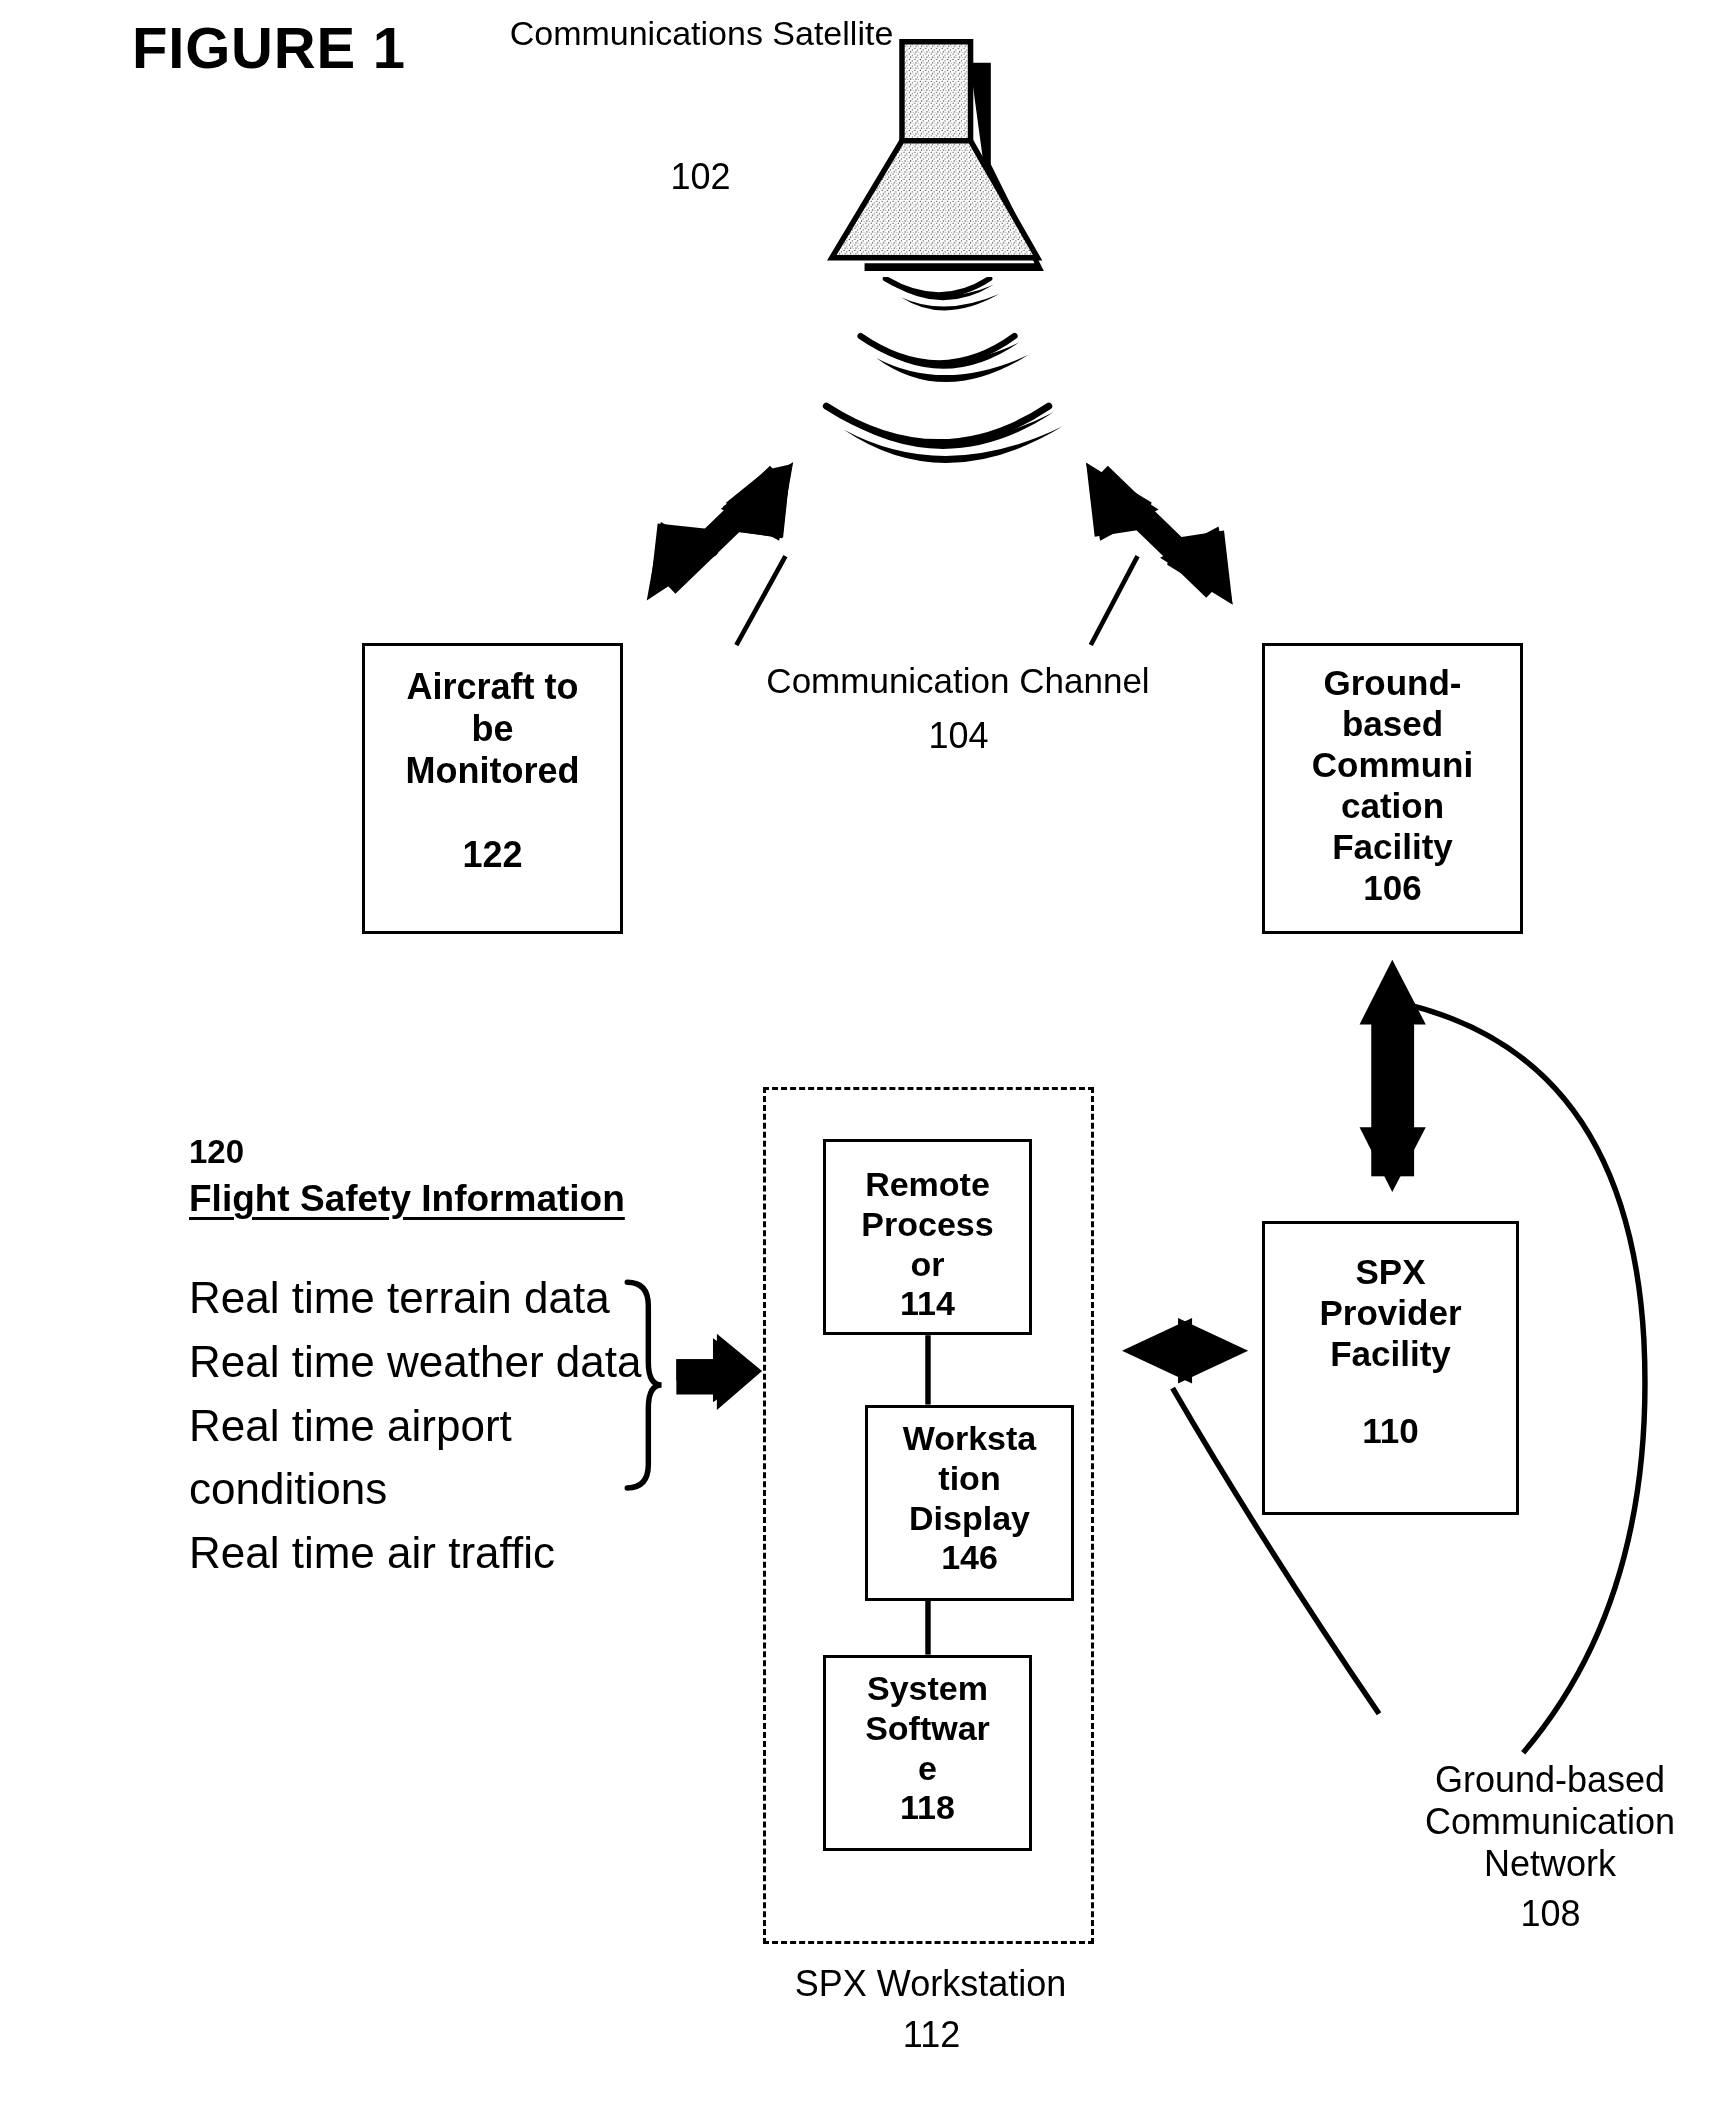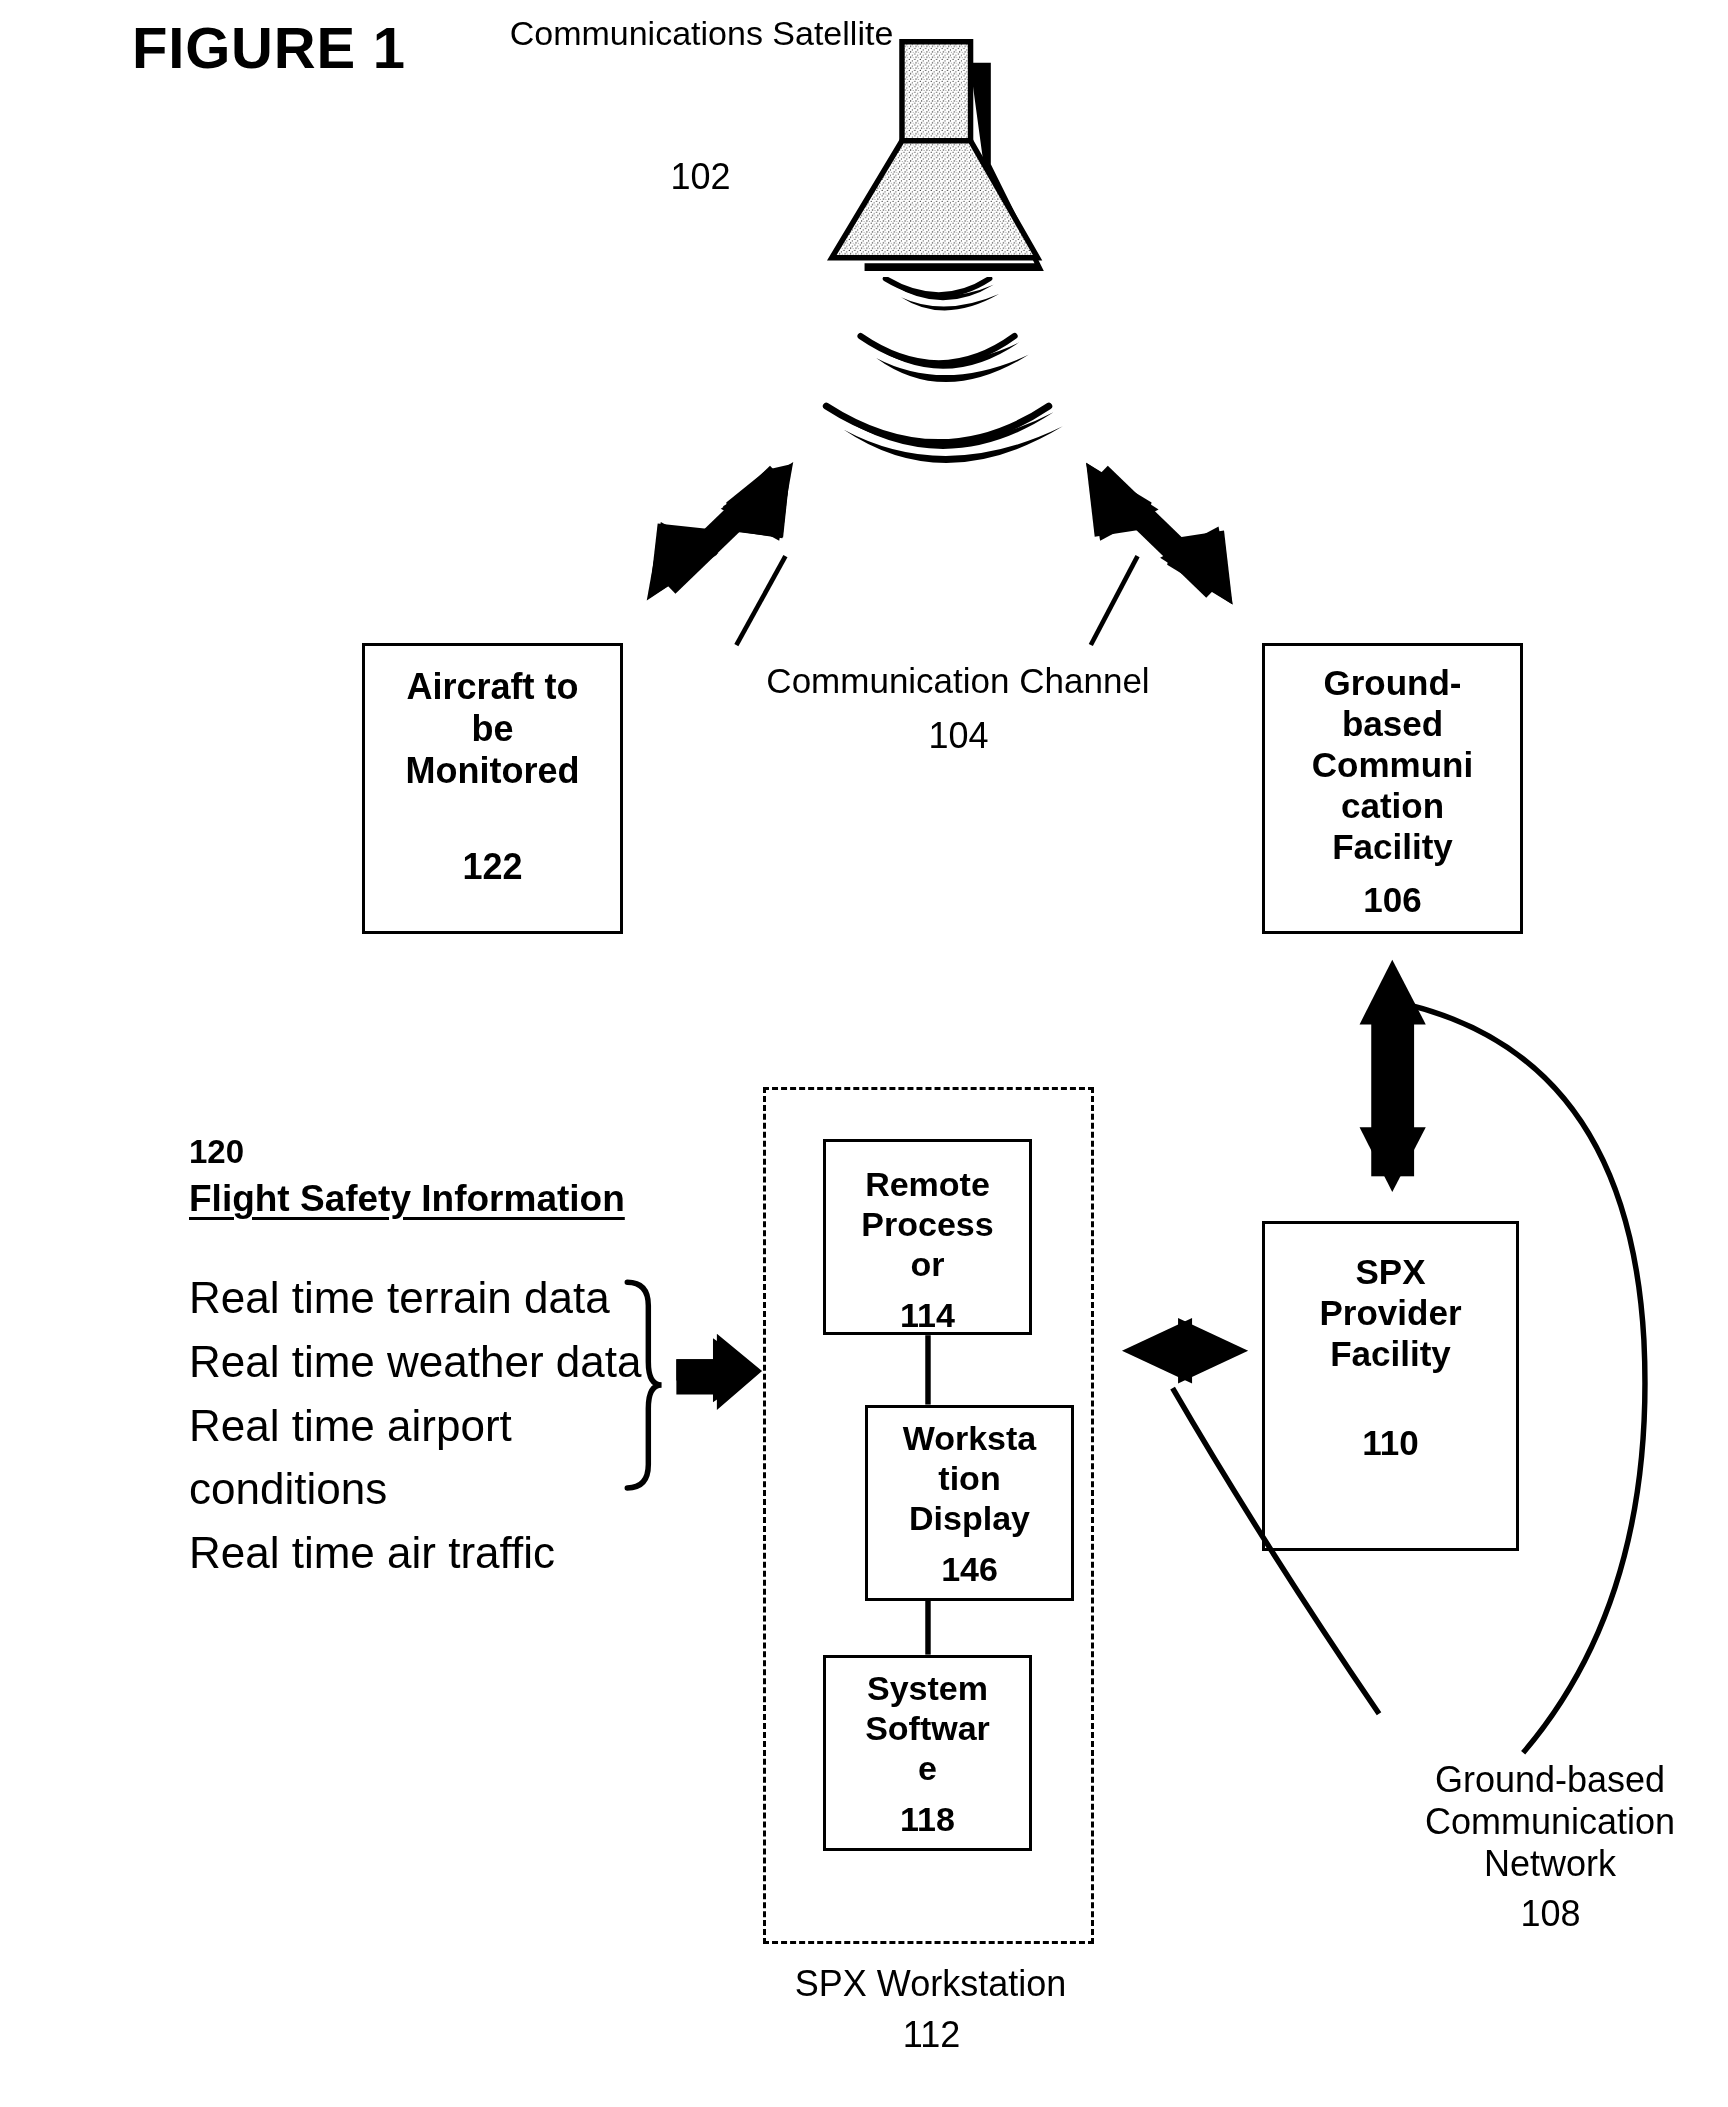--- a/index.html
+++ b/index.html
@@ -40,21 +40,20 @@
 
   
   .box {
     border: 3.9px solid #000;
     background: #fff;
     box-sizing: border-box;
     display: flex;
     flex-direction: column;
     align-items: center;
     justify-content: flex-start;
-    gap: 12px;
   }
   .box .box-text {
     font-weight: bold;
     text-align: center;
     white-space: pre-line;
     line-height: 1.17;
   }
   .box .box-num {
     font-weight: bold;
     text-align: center;
@@ -183,21 +182,21 @@
   <div class="abs box" id="system-software-box" style="left:823px; top:1655px; width:209px; height:196px; padding-top:11px;">
     <div class="box-text" style="font-size:34px;">System
 Softwar
 e</div>
     <div class="box-num" style="font-size:34px;">118</div>
   </div>
 
   <div class="abs label" id="spx-workstation-caption" style="left:728px; top:1963px; width:405px; font-size:36px;">SPX Workstation</div>
   <div class="abs label" id="spx-workstation-caption-ref" style="left:830px; top:2014px; width:203px; font-size:36px;">112</div>
 
-  <div class="abs box" id="spx-provider-box" style="left:1262px; top:1221px; width:257px; height:330px; padding-top:28px;">
+  <div class="abs box" id="spx-provider-box" style="left:1262px; top:1221px; width:257px; height:294px; padding-top:28px;">
     <div class="box-text" style="font-size:35px;">SPX
 Provider
 Facility</div>
     <div class="box-num" style="font-size:35px; margin-top:36px;">110</div>
   </div>
 
   <div class="abs label" id="ground-network-label" style="left:1371px; top:1759px; width:358px; font-size:36px;">Ground-based
 Communication
 Network</div>
   <div class="abs label" id="ground-network-ref" style="left:1449px; top:1893px; width:203px; font-size:36px;">108</div>

